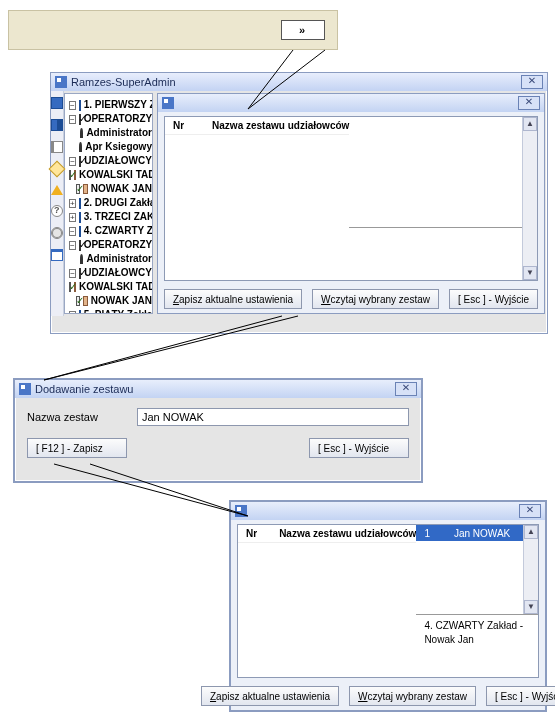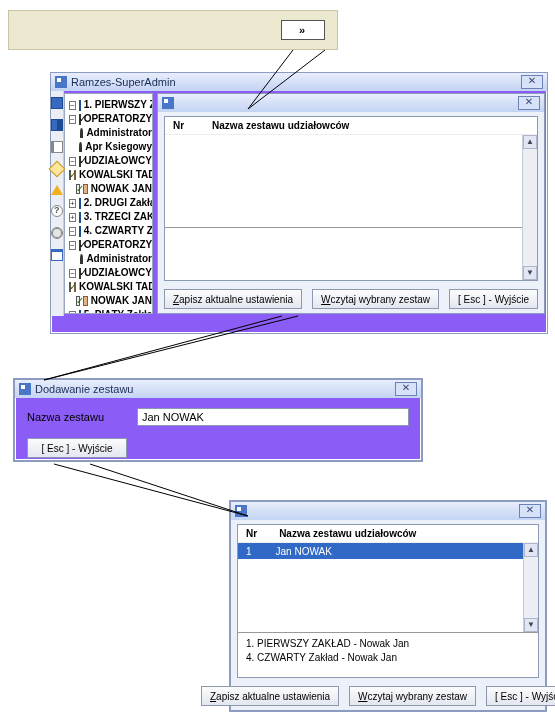--- a/index.html
+++ b/index.html
@@ -45,21 +45,21 @@
     line-height: 18px;
     font-size: 11px;
     font-weight: bold;
     letter-spacing: 2px;
   }
 
   
   .window {
     position: absolute;
     border: 1px solid #8b9cc0;
-    background: #8b5cf6;
+    background: #e5e5e5;
     box-shadow: 0 0 0 1px #fff inset;
   }
   .titlebar {
     height: 18px;
     background: linear-gradient(#e8eefc, #c3d3f3);
     display: flex;
     align-items: center;
     padding: 0 4px;
     font-size: 11px;
     color: #1a2a55;
@@ -170,21 +170,21 @@
     height:100%;
     display:flex;
     flex-direction:column;
   }
   .list-area {
     margin: 4px 6px;
     flex:1;
     background:#fff;
     border:1px solid #8d9ab5;
     display:flex;
-    flex-direction:column;
+    flex-direction:row;
     overflow:hidden;
   }
   .list-header {
     height:18px;
     background:#fff;
     border-bottom:1px solid #eee;
     display:flex;
     align-items:center;
     font-weight:bold;
     font-size:10px;
@@ -217,28 +217,27 @@
     padding: 0 6px;
   }
   .btn {
     height:20px;
     padding: 0 8px;
     background: linear-gradient(#fcfcfc,#e2e6ef);
     border:1px solid #8d97ae;
     font-size:10px;
     display:flex;
     align-items:center;
-    justify-content:center;
     white-space:nowrap;
     cursor:pointer;
   }
   .btn .letter{text-decoration:underline;}
 
   
-  #add-dialog { top: 378px; left: 13px; width: 410px; height: 84px; border-width:2px;}
+  #add-dialog { top: 378px; left: 13px; width: 410px; height: 105px; border-width:2px;}
   #add-dialog .dlg-body {
     padding: 10px 12px;
     height: 66px;
     display:flex;
     flex-direction:column;
     gap: 12px;
   }
   .field-row { display:flex; align-items:center; }
   .field-row label { width:110px; font-size:11px; }
   .field-row input {
@@ -444,24 +443,25 @@
 </div>
 
 <div id="add-dialog" class="window">
   <div class="titlebar">
     <span class="icon"></span>
     <span>Dodawanie zestawu</span>
     <span class="close">✕</span>
   </div>
   <div class="dlg-body">
     <div class="field-row">
-      <label>Nazwa zestawu</label>
+      <label>Nazwa zestaw</label>
       <input type="text" value="Jan NOWAK" style="">
     </div>
     <div class="dlg-btn-row">
+      <div class="btn" style="width:100px">[ F12 ] - Zapisz</div>
       <div class="btn" style="width:100px">[ Esc ] - Wyjście</div>
     </div>
   </div>
 </div>
 
 <div id="result-window" class="window">
   <div class="sub-window" style="height:100%;">
     <div class="titlebar">
       <span class="icon"></span>
       <span style="flex:1"></span>
@@ -477,21 +477,20 @@
           <div class="sel-row">
             <span>1</span>
             <span>Jan NOWAK</span>
           </div>
           <div class="scroll-stub">
             <div class="arrow-up">▲</div>
             <div class="arrow-down">▼</div>
           </div>
         </div>
         <div class="lower-list">
-          <div>1.   PIERWSZY ZAKŁAD - Nowak Jan</div>
           <div>4.   CZWARTY Zakład - Nowak Jan</div>
         </div>
       </div>
     </div>
     <div class="btn-row">
       <div class="btn">
           <span><span class="letter">Z</span>apisz aktualne ustawienia</span>
         </div>
       <div class="btn">
           <span><span class="letter">W</span>czytaj wybrany zestaw</span>

